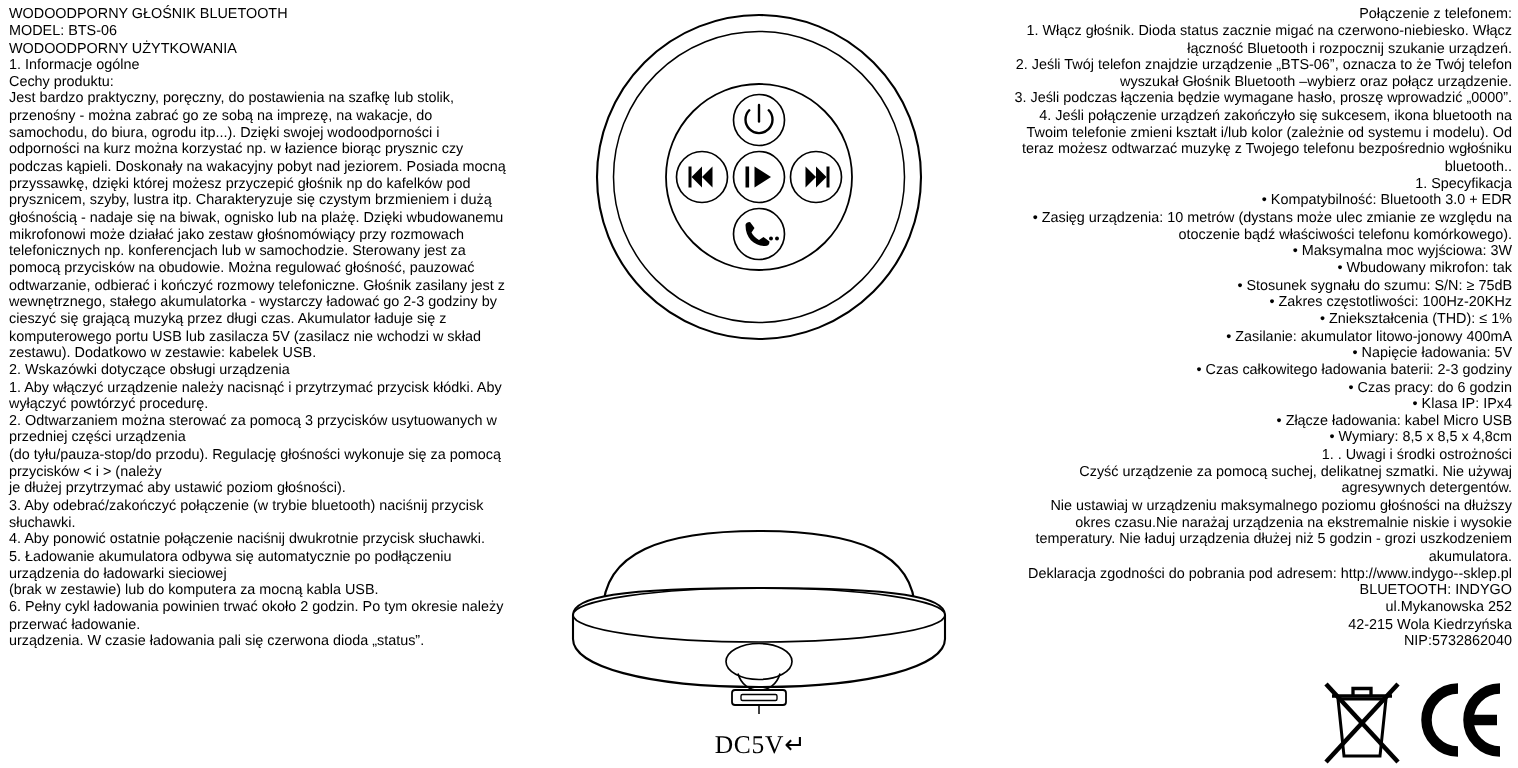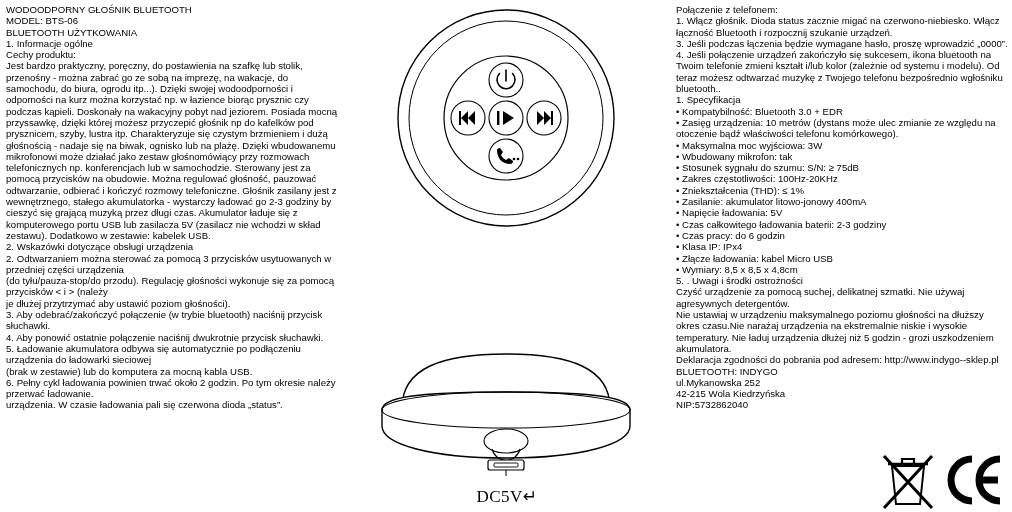--- a/index.html
+++ b/index.html
@@ -30,20 +30,21 @@
     font-size: 9.6px;
     line-height: 11.3px;
   }
   .col-right {
     position: absolute;
     left: 676px;
     top: 4px;
     width: 332px;
     font-size: 9.6px;
     line-height: 11.3px;
+    text-align: right;
   }
   .col-mid {
     position: absolute;
     left: 344px;
     top: 0px;
     width: 326px;
     height: 392px;
   }
   p.b {
     margin: 0;
@@ -100,25 +101,26 @@
   svg { display: block; }
 </style>
 </head>
 <body>
 
 <div class="page">
 
   <div class="col-left">
     <p class="b">WODOODPORNY GŁOŚNIK BLUETOOTH</p>
     <p class="b">MODEL: BTS-06</p>
-    <p class="b">BLUETOOTH UŻYTKOWANIA</p>
+    <p class="b">WODOODPORNY UŻYTKOWANIA</p>
     <p class="b">1. Informacje ogólne</p>
     <p class="b">Cechy produktu:</p>
     <p class="b">Jest bardzo praktyczny, poręczny, do postawienia na szafkę lub stolik, przenośny - można zabrać go ze sobą na imprezę, na wakacje, do samochodu, do biura, ogrodu itp...). Dzięki swojej wodoodporności i odporności na kurz można korzystać np. w łazience biorąc prysznic czy podczas kąpieli. Doskonały na wakacyjny pobyt nad jeziorem. Posiada mocną przyssawkę, dzięki której możesz przyczepić głośnik np do kafelków pod prysznicem, szyby, lustra itp. Charakteryzuje się czystym brzmieniem i dużą głośnością - nadaje się na biwak, ognisko lub na plażę. Dzięki wbudowanemu mikrofonowi może działać jako zestaw głośnomówiący przy rozmowach telefonicznych np. konferencjach lub w samochodzie. Sterowany jest za pomocą przycisków na obudowie. Można regulować głośność, pauzować odtwarzanie, odbierać i kończyć rozmowy telefoniczne. Głośnik zasilany jest z wewnętrznego, stałego akumulatorka - wystarczy ładować go 2-3 godziny by cieszyć się grającą muzyką przez długi czas. Akumulator ładuje się z komputerowego portu USB lub zasilacza 5V (zasilacz nie wchodzi w skład zestawu). Dodatkowo w zestawie: kabelek USB.</p>
     <p class="b">2. Wskazówki dotyczące obsługi urządzenia</p>
+    <p class="b">1. Aby włączyć urządzenie należy nacisnąć i przytrzymać przycisk kłódki. Aby wyłączyć powtórzyć procedurę.</p>
     <p class="b">2. Odtwarzaniem można sterować za pomocą 3 przycisków usytuowanych w przedniej części urządzenia</p>
     <p class="b">(do tyłu/pauza-stop/do przodu). Regulację głośności wykonuje się za pomocą przycisków &lt; i &gt; (należy</p>
     <p class="b">je dłużej przytrzymać aby ustawić poziom głośności).</p>
     <p class="b">3. Aby odebrać/zakończyć połączenie (w trybie bluetooth) naciśnij przycisk słuchawki.</p>
     <p class="b">4. Aby ponowić ostatnie połączenie naciśnij dwukrotnie przycisk słuchawki.</p>
     <p class="b">5. Ładowanie akumulatora odbywa się automatycznie po podłączeniu urządzenia do ładowarki sieciowej</p>
     <p class="b">(brak w zestawie) lub do komputera za mocną kabla USB.</p>
     <p class="b">6. Pełny cykl ładowania powinien trwać około 2 godzin. Po tym okresie należy przerwać ładowanie.</p>
     <p class="b">urządzenia. W czasie ładowania pali się czerwona dioda „status”.</p>
   </div>
@@ -183,38 +185,39 @@
         <path d="M134 122 L134 128" stroke="#000" stroke-width="1"></path>
       </svg>
     </div>
 
     <div class="dc-label">DC5V↵</div>
   </div>
 
   <div class="col-right">
     <p class="b">Połączenie z telefonem:</p>
     <p class="b">1. Włącz głośnik. Dioda status zacznie migać na czerwono-niebiesko. Włącz łączność Bluetooth i rozpocznij szukanie urządzeń.</p>
+    <p class="b">2. Jeśli Twój telefon znajdzie urządzenie „BTS-06”, oznacza to że Twój telefon wyszukał Głośnik Bluetooth –wybierz oraz połącz urządzenie.</p>
     <p class="b">3. Jeśli podczas łączenia będzie wymagane hasło, proszę wprowadzić „0000”.</p>
     <p class="b">4. Jeśli połączenie urządzeń zakończyło się sukcesem, ikona bluetooth na Twoim telefonie zmieni kształt i/lub kolor (zależnie od systemu i modelu). Od teraz możesz odtwarzać muzykę z Twojego telefonu bezpośrednio wgłośniku bluetooth..</p>
     <p class="b">1. Specyfikacja</p>
     <p class="b">• Kompatybilność: Bluetooth 3.0 + EDR</p>
     <p class="b">• Zasięg urządzenia: 10 metrów (dystans może ulec zmianie ze względu na otoczenie bądź właściwości telefonu komórkowego).</p>
     <p class="b">• Maksymalna moc wyjściowa: 3W</p>
     <p class="b">• Wbudowany mikrofon: tak</p>
     <p class="b">• Stosunek sygnału do szumu: S/N: ≥ 75dB</p>
     <p class="b">• Zakres częstotliwości: 100Hz-20KHz</p>
     <p class="b">• Zniekształcenia (THD): ≤ 1%</p>
     <p class="b">• Zasilanie: akumulator litowo-jonowy 400mA</p>
     <p class="b">• Napięcie ładowania: 5V</p>
     <p class="b">• Czas całkowitego ładowania baterii: 2-3 godziny</p>
     <p class="b">• Czas pracy: do 6 godzin</p>
     <p class="b">• Klasa IP: IPx4</p>
     <p class="b">• Złącze ładowania: kabel Micro USB</p>
     <p class="b">• Wymiary: 8,5 x 8,5 x 4,8cm</p>
-    <p class="b">5. . Uwagi i środki ostrożności</p>
+    <p class="b">1. . Uwagi i środki ostrożności</p>
     <p class="b">Czyść urządzenie za pomocą suchej, delikatnej szmatki. Nie używaj agresywnych detergentów.</p>
     <p class="b">Nie ustawiaj w urządzeniu maksymalnego poziomu głośności na dłuższy okres czasu.Nie narażaj urządzenia na ekstremalnie niskie i wysokie temperatury. Nie ładuj urządzenia dłużej niż 5 godzin - grozi uszkodzeniem akumulatora.</p>
     <p class="b">Deklaracja zgodności do pobrania pod adresem: http://www.indygo--sklep.pl</p>
     <p class="b">BLUETOOTH: INDYGO</p>
     <p class="b">ul.Mykanowska 252</p>
     <p class="b">42-215 Wola Kiedrzyńska</p>
     <p class="b">NIP:5732862040</p>
   </div>
 
   <div class="marks">

